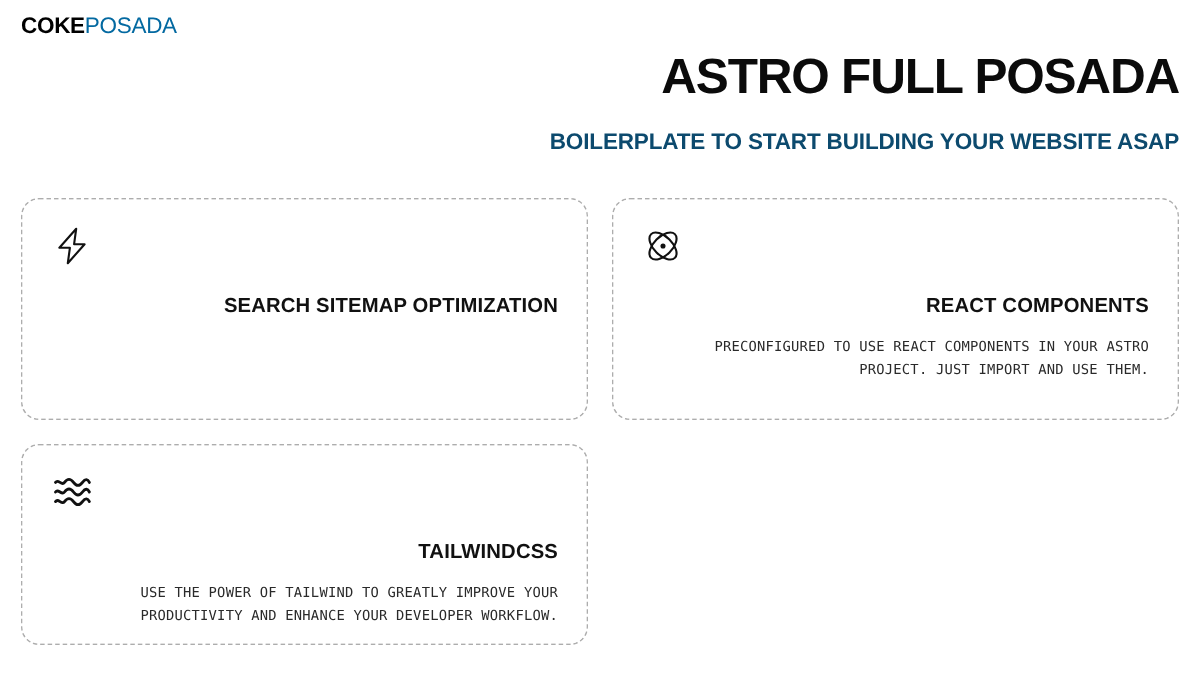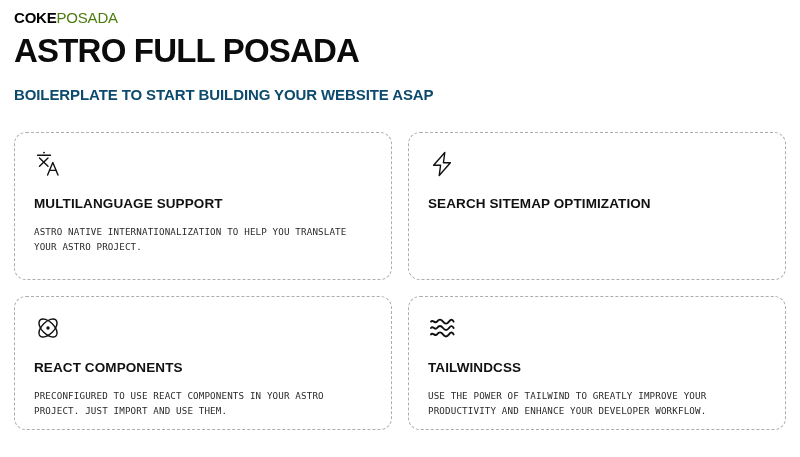--- a/index.html
+++ b/index.html
@@ -15,41 +15,42 @@
     font-family: "Liberation Sans", sans-serif;
     color: #111111;
   }
 
   .page {
     position: relative;
     width: 800px;
     height: 339px;
     background: #ffffff;
     padding: 0 14px;
+    text-align: right;
   }
 
   
   .brand {
     display: flex;
     align-items: baseline;
     gap: 0;
     padding-top: 9px;
     height: 24px;
     letter-spacing: -0.3px;
   }
   .brand-primary {
     font-size: 15px;
     font-weight: 700;
     color: #000000;
     letter-spacing: -0.2px;
   }
   .brand-secondary {
     font-size: 15px;
     font-weight: 400;
-    color: #4d7c0f;
+    color: #0369a1;
     letter-spacing: -0.2px;
   }
 
   .page-title {
     margin-top: 10px;
     font-size: 33px;
     font-weight: 700;
     letter-spacing: -0.8px;
     line-height: 1.05;
     color: #0b0b0b;
@@ -117,34 +118,20 @@
   <div class="brand">
     <span class="brand-primary">COKE</span>
     <span class="brand-secondary">POSADA</span>
   </div>
 
   <h1 class="page-title">ASTRO FULL POSADA</h1>
   <p class="page-subtitle">BOILERPLATE TO START BUILDING YOUR WEBSITE ASAP</p>
 
   <div class="card-grid">
 
-    <div class="card">
-      <span class="card-icon">
-        <svg viewBox="0 0 28 28" width="28" height="28" fill="none" stroke="currentColor" stroke-width="1.4" stroke-linecap="round" stroke-linejoin="round">
-          <line x1="3.5" y1="5.2" x2="16.5" y2="5.2"></line>
-          <circle cx="10" cy="2.6" r="0.95" fill="currentColor" stroke="none"></circle>
-          <line x1="5.5" y1="8" x2="14" y2="16.2"></line>
-          <line x1="14" y1="8" x2="5.5" y2="16.2"></line>
-          <path d="M13.6 25 L18.8 12.4 L24 25"></path>
-          <line x1="15.6" y1="20.4" x2="22" y2="20.4"></line>
-        </svg>
-      </span>
-      <div class="card-title">MULTILANGUAGE SUPPORT</div>
-      <div class="card-body">ASTRO NATIVE INTERNATIONALIZATION TO HELP YOU TRANSLATE YOUR ASTRO PROJECT.</div>
-    </div>
 
     <div class="card">
       <span class="card-icon">
         <svg viewBox="0 0 28 28" width="28" height="28" fill="none" stroke="currentColor" stroke-width="1.4" stroke-linecap="round" stroke-linejoin="round">
           <path d="M16.8 2.5 L5.6 15.2 L12.6 15.2 L11.2 25.5 L22.4 12.8 L15.4 12.8 Z"></path>
         </svg>
       </span>
       <div class="card-title">SEARCH SITEMAP OPTIMIZATION</div>
     </div>
 

